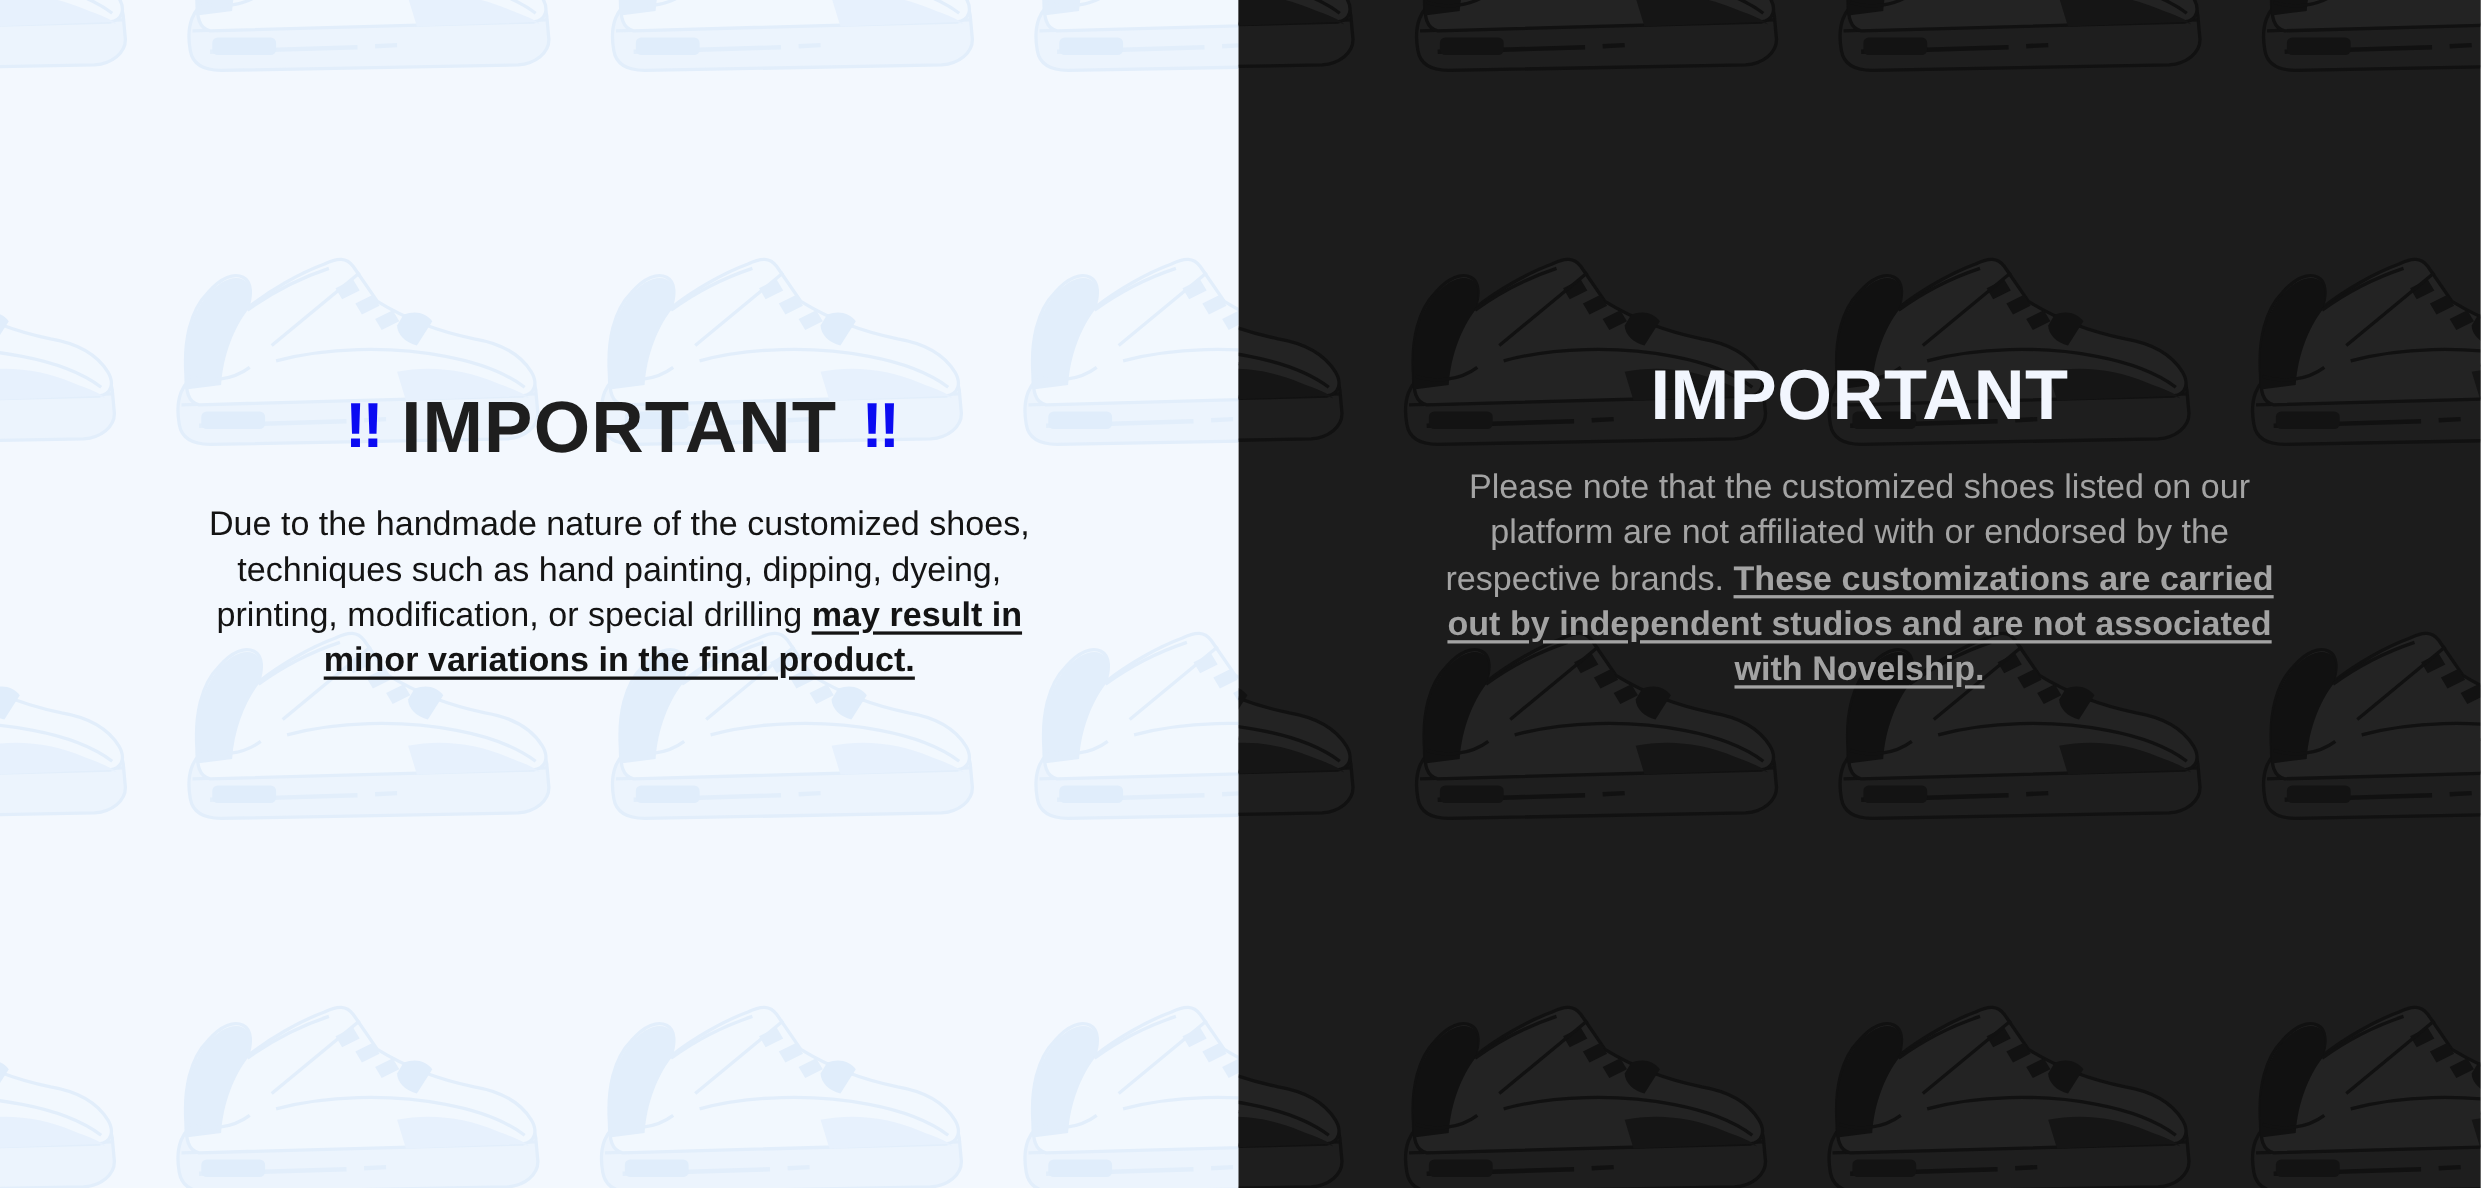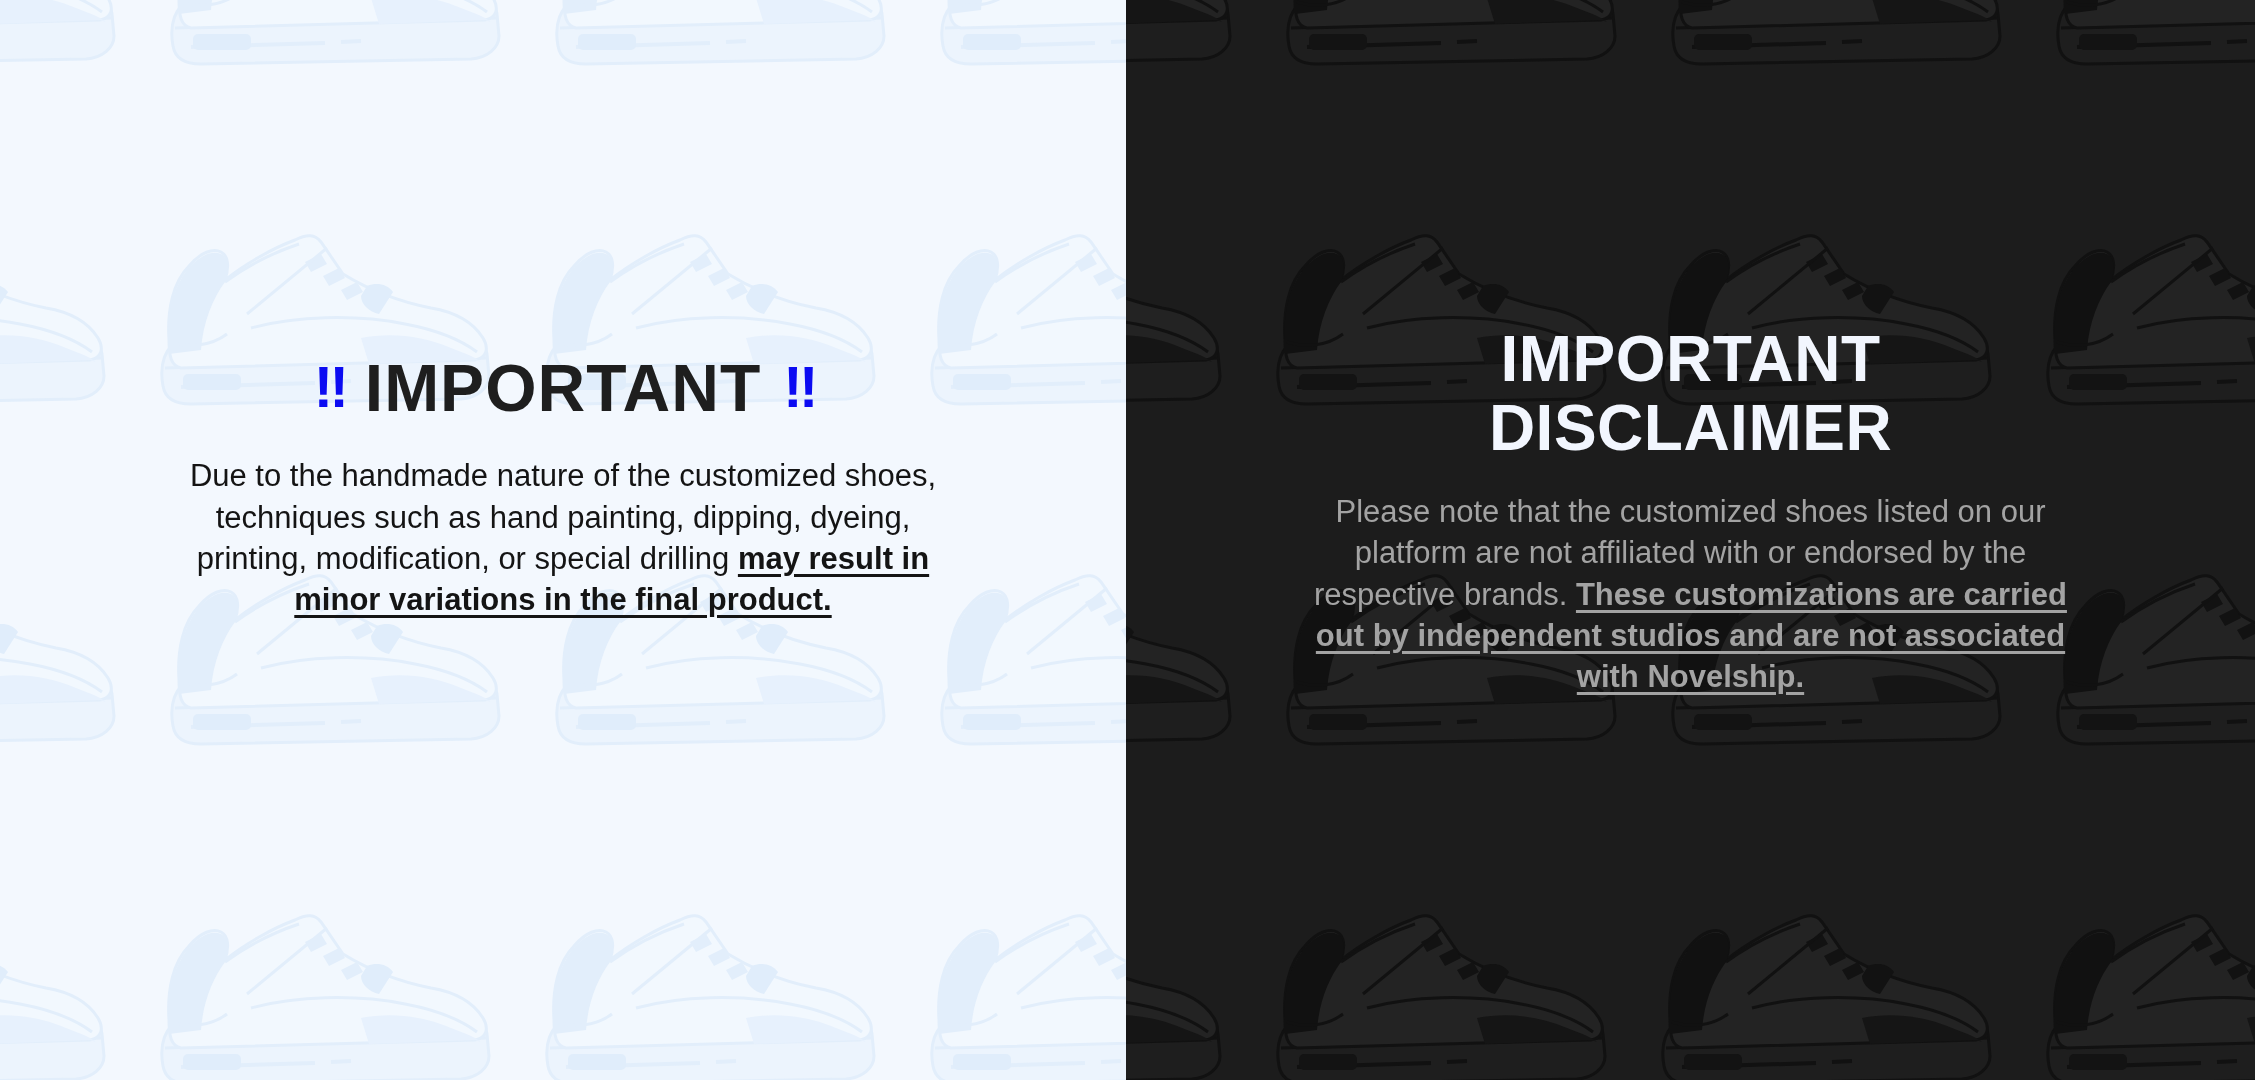--- a/index.html
+++ b/index.html
@@ -236,21 +236,20 @@
           <use href="#sneaker-d" x="145" y="870"></use>
           <use href="#sneaker-d" x="530" y="870"></use>
           <use href="#sneaker-d" x="915" y="870"></use>
         </g>
       </svg>
     </div>
 
     <div class="content" id="content-right">
       <h1 class="headline" id="headline-right">
         <span>IMPORTANT</span><br>
-        <span>DISCLAIMER</span>
       </h1>
 
       <p class="body-copy" id="body-right">
         <span>Please note that the customized shoes listed on our platform are not affiliated with or endorsed by the respective brands. </span><span class="emph">These customizations are carried out by independent studios and are not associated with Novelship.</span>
       </p>
     </div>
   </section>
 
 </div>
 

